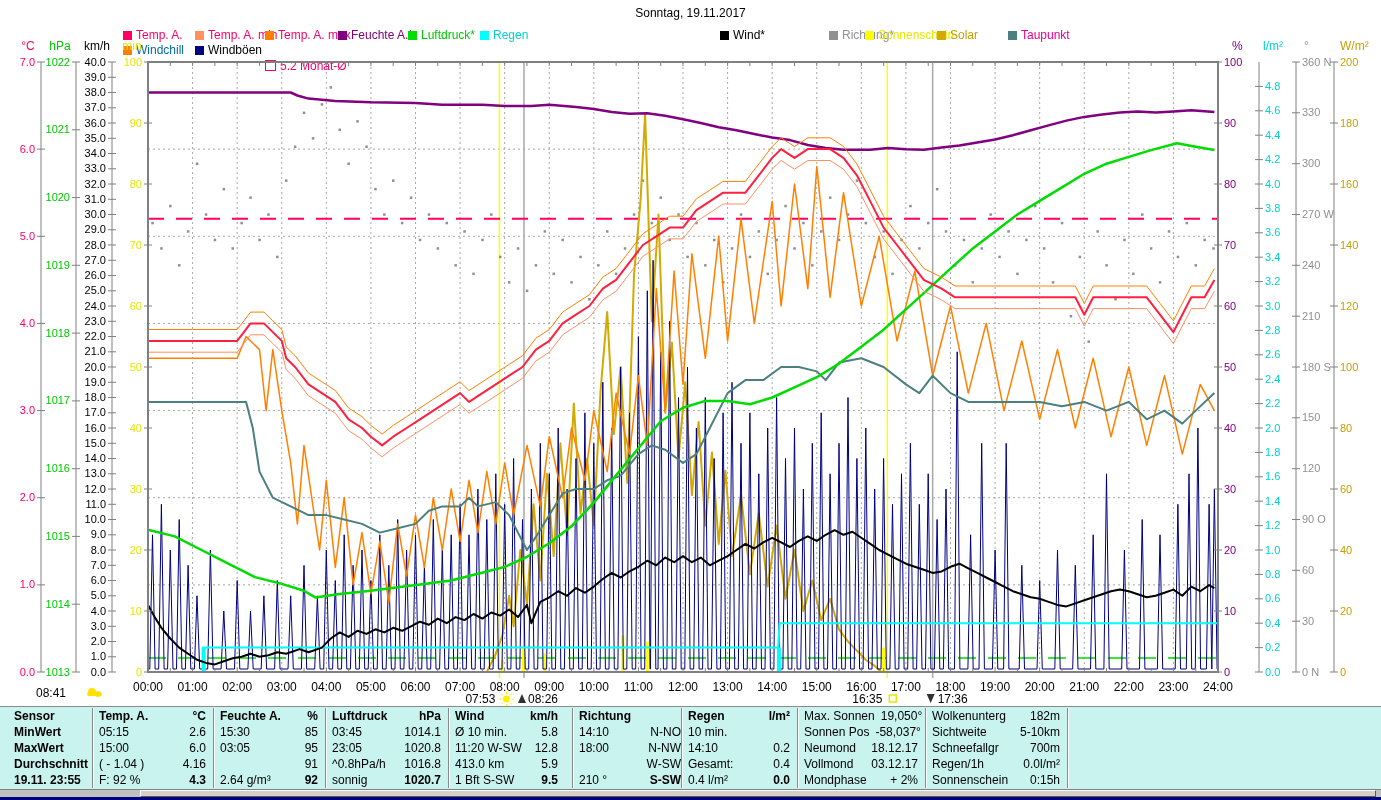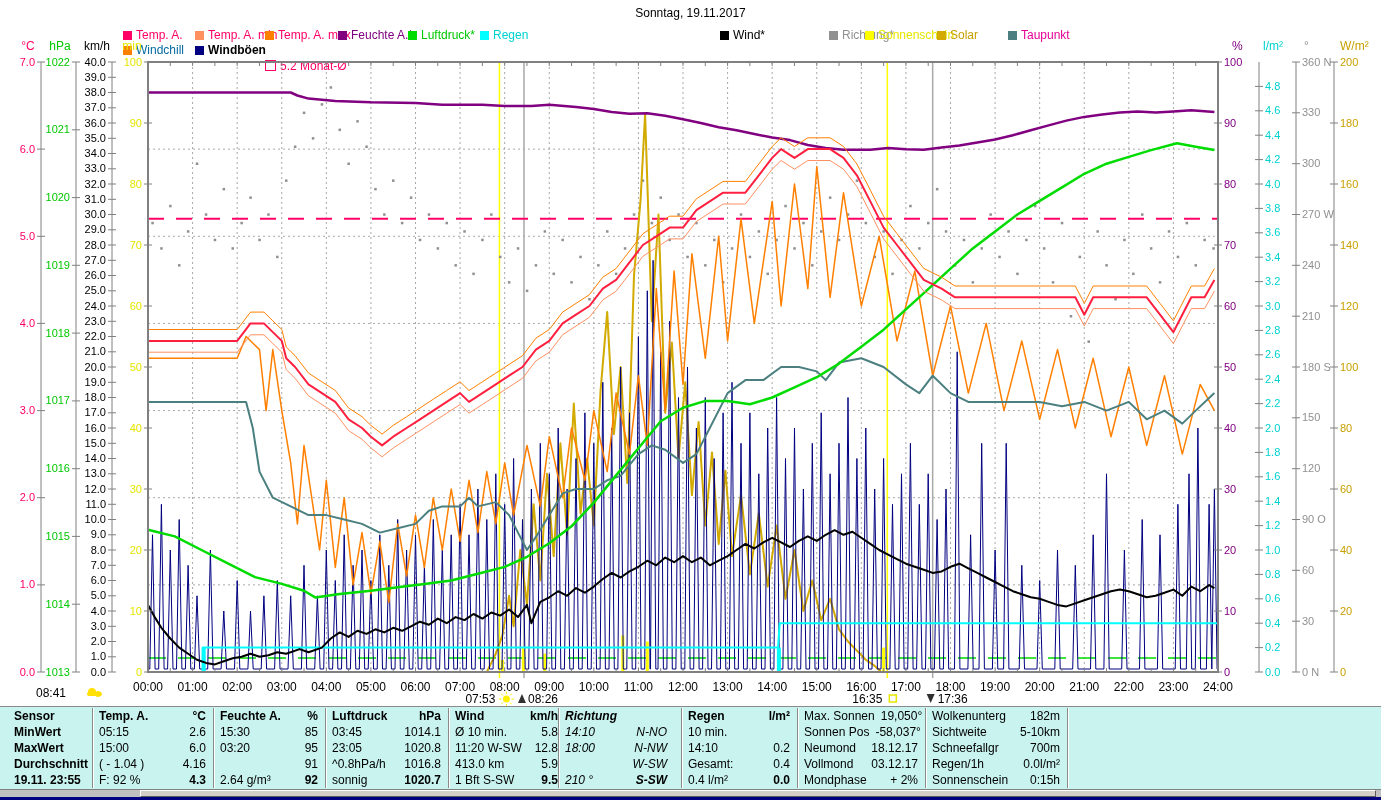--- a/index.html
+++ b/index.html
@@ -32,21 +32,21 @@
       <div class="legend-item" style="left: 265px; top: 28px; color: rgb(255, 0, 102);"><span class="sw" style="background: rgb(255, 128, 0);"></span><span>Temp. A. max</span></div>
       <div class="legend-item" style="left: 338px; top: 28px; color: rgb(128, 0, 128);"><span class="sw" style="background: rgb(128, 0, 128);"></span><span>Feuchte A.*</span></div>
       <div class="legend-item" style="left: 408px; top: 28px; color: rgb(0, 200, 0);"><span class="sw" style="background: rgb(0, 220, 0);"></span><span>Luftdruck*</span></div>
       <div class="legend-item" style="left: 480px; top: 28px; color: rgb(0, 210, 210);"><span class="sw" style="background: rgb(0, 255, 255);"></span><span>Regen</span></div>
       <div class="legend-item" style="left: 720px; top: 28px; color: rgb(0, 0, 0);"><span class="sw" style="background: rgb(0, 0, 0);"></span><span>Wind*</span></div>
       <div class="legend-item" style="left: 793px; top: 28px; color: rgb(144, 144, 144); margin-left: 36px;"><span class="sw" style="background: rgb(144, 144, 144);"></span><span>Richtung*</span></div>
       <div class="legend-item" style="left: 865px; top: 28px; color: rgb(230, 230, 0);"><span class="sw" style="background: rgb(255, 255, 0);"></span><span>Sonnenschein</span></div>
       <div class="legend-item" style="left: 937px; top: 28px; color: rgb(200, 160, 0);"><span class="sw" style="background: rgb(210, 170, 0);"></span><span>Solar</span></div>
       <div class="legend-item" style="left: 1008px; top: 28px; color: rgb(230, 0, 150);"><span class="sw" style="background: rgb(76, 128, 128);"></span><span>Taupunkt</span></div>
       <div class="legend-item" style="left: 123px; top: 43px; color: #0369a1;"><span class="sw" style="background: rgb(255, 128, 0);"></span><span>Windchill</span></div>
-      <div class="legend-item" style="left: 195px; top: 43px; color: rgb(0, 0, 0); font-weight: bold;"><span class="sw" style="background: rgb(0, 0, 128);"></span><span>Windböen</span></div>
+      <div class="legend-item" style="left: 195px; top: 43px; color: rgb(0, 0, 0);"><span class="sw" style="background: rgb(0, 0, 128);"></span><span>Windböen</span></div>
       <div class="legend-item" style="left: 265px; top: 59px; color: rgb(255, 0, 102);"><span class="sw" style="background: rgb(255, 255, 255); border: 1px solid rgb(255, 0, 102);"></span><span>5.2 Monat-Ø</span></div>
     </div>
   <div id="chart-wrap"><svg width="1381" height="706" viewBox="0 0 1381 706">
         <g stroke="#A8A8A8" stroke-width="1" stroke-dasharray="2 3">
           <line x1="192.58333333333334" y1="62" x2="192.58333333333334" y2="672"></line>
           <line x1="237.16666666666669" y1="62" x2="237.16666666666669" y2="672"></line>
           <line x1="281.75" y1="62" x2="281.75" y2="672"></line>
           <line x1="326.33333333333337" y1="62" x2="326.33333333333337" y2="672"></line>
           <line x1="370.91666666666663" y1="62" x2="370.91666666666663" y2="672"></line>
           <line x1="415.5" y1="62" x2="415.5" y2="672"></line>
@@ -739,21 +739,21 @@
       <div class="tcol sep" style="left: 213px; width: 110px;">
         <div class="trow">
           <span class="l b">Feuchte A.</span>
           <span class="r b">%</span>
         </div>
         <div class="trow">
           <span class="l">15:30</span>
           <span class="r">85</span>
         </div>
         <div class="trow">
-          <span class="l">03:20</span>
+          <span class="l">03:05</span>
           <span class="r">95</span>
         </div>
         <div class="trow">
           <span class="l"></span>
           <span class="r">91</span>
         </div>
         <div class="trow">
           <span class="l">2.64 g/m³</span>
           <span class="r b">92</span>
         </div>
@@ -795,21 +795,21 @@
         </div>
         <div class="trow">
           <span class="l">413.0 km</span>
           <span class="r">5.9</span>
         </div>
         <div class="trow">
           <span class="l">1 Bft S-SW</span>
           <span class="r b">9.5</span>
         </div>
       </div>
-      <div class="tcol sep" style="left: 558px; width: 114px; font-style: italic;">
+      <div class="tcol sep" style="left: 572px; width: 114px;">
         <div class="trow">
           <span class="l b">Richtung</span>
         </div>
         <div class="trow">
           <span class="l">14:10</span>
           <span class="r">N-NO</span>
         </div>
         <div class="trow">
           <span class="l">18:00</span>
           <span class="r">N-NW</span>

